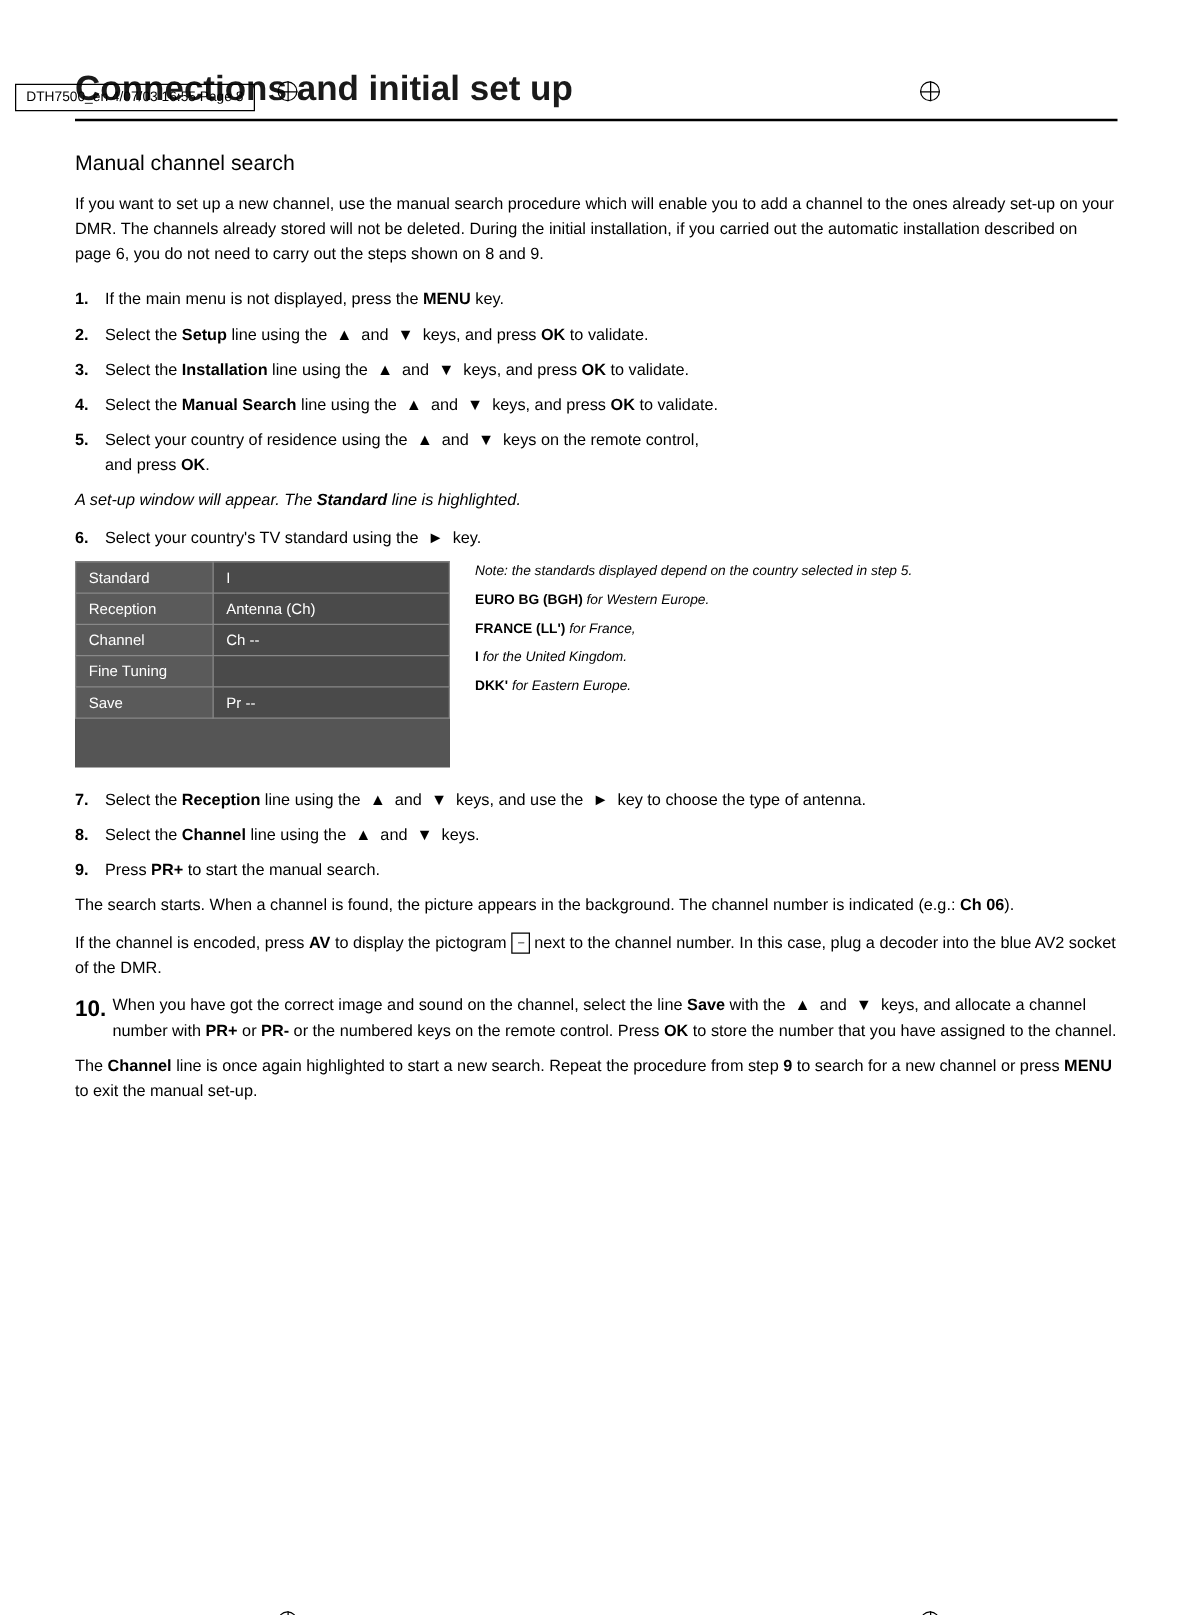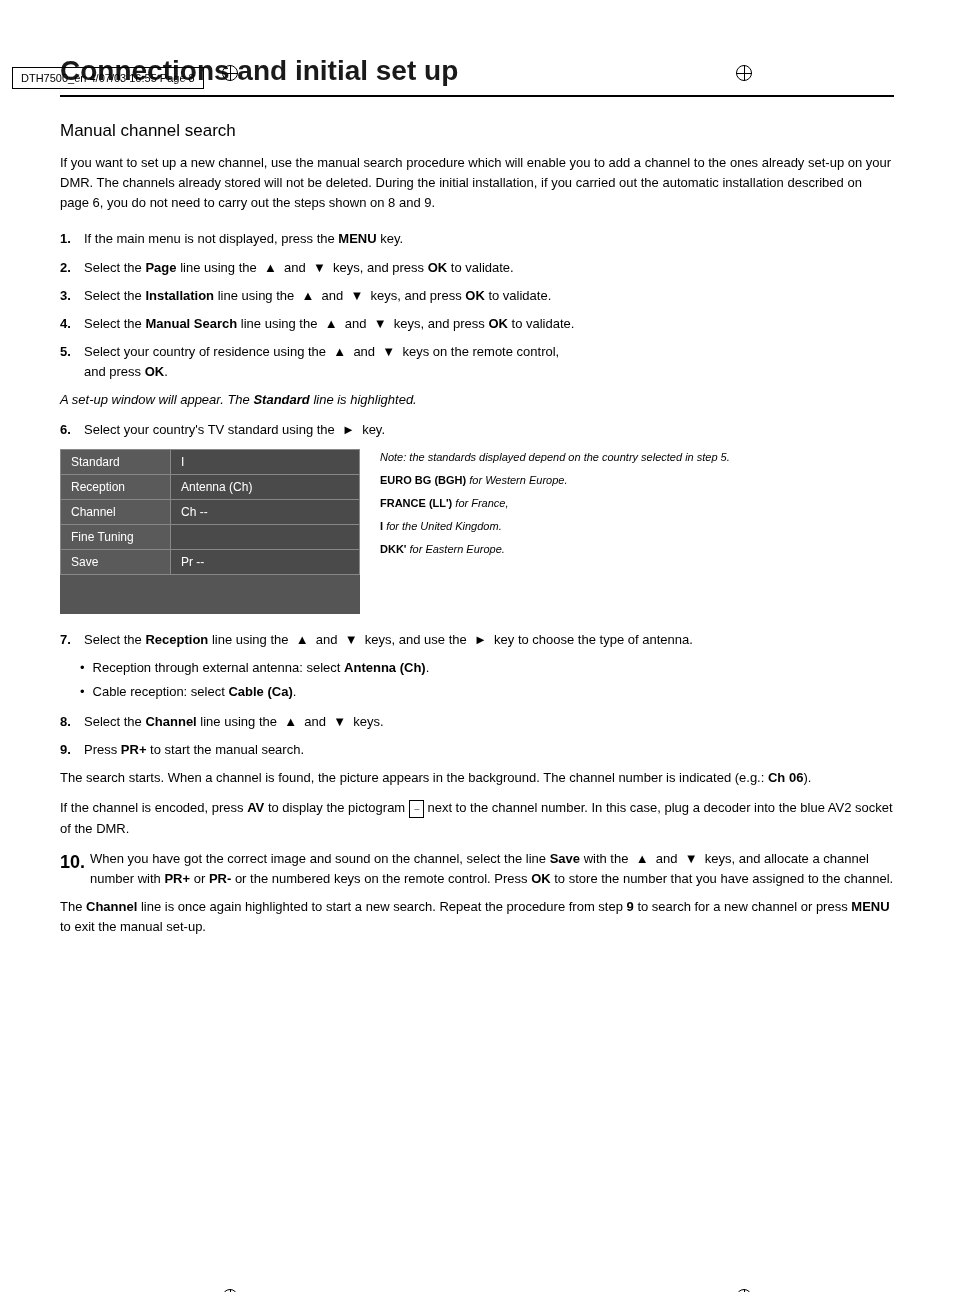--- a/index.html
+++ b/index.html
@@ -248,21 +248,21 @@
       <span>If you want to set up a new channel, use the manual search procedure which will enable you to add a channel to the ones already set-up on your DMR. The channels already stored will not be deleted. During the initial installation, if you carried out the automatic installation described on page 6, you do not need to carry out the steps shown on 8 and 9.</span>
     </p>
 
     <div class="step-row">
       <span class="num bold">1.</span>
       <span class="list-text">If the main menu is not displayed, press the <strong>MENU</strong> key.</span>
     </div>
 
     <div class="step-row">
       <span class="num bold">2.</span>
-      <span class="list-text">Select the <strong>Page</strong> line using the &nbsp;▲&nbsp; and &nbsp;▼&nbsp; keys, and press <strong>OK</strong> to validate.</span>
+      <span class="list-text">Select the <strong>Setup</strong> line using the &nbsp;▲&nbsp; and &nbsp;▼&nbsp; keys, and press <strong>OK</strong> to validate.</span>
     </div>
 
     <div class="step-row">
       <span class="num bold">3.</span>
       <span class="list-text">Select the <strong>Installation</strong> line using the &nbsp;▲&nbsp; and &nbsp;▼&nbsp; keys, and press <strong>OK</strong> to validate.</span>
     </div>
 
     <div class="step-row">
       <span class="num bold">4.</span>
       <span class="list-text">Select the <strong>Manual Search</strong> line using the &nbsp;▲&nbsp; and &nbsp;▼&nbsp; keys, and press <strong>OK</strong> to validate.</span>
@@ -318,28 +318,20 @@
         <p><strong>I</strong> <em>for the United Kingdom.</em></p>
         <p><strong>DKK'</strong> <em>for Eastern Europe.</em></p>
       </div>
     </div>
 
     <div class="step-row">
       <span class="num bold">7.</span>
       <span class="list-text">Select the <strong>Reception</strong> line using the &nbsp;▲&nbsp; and &nbsp;▼&nbsp; keys, and use the &nbsp;►&nbsp; key to choose the type of antenna.</span>
     </div>
 
-    <ul class="bullet-list">
-      <li>
-          <span>Reception through external antenna: select <strong>Antenna (Ch)</strong>.</span>
-        </li>
-      <li>
-          <span>Cable reception: select <strong>Cable (Ca)</strong>.</span>
-        </li>
-    </ul>
 
     <div class="step-row">
       <span class="num bold">8.</span>
       <span class="list-text">Select the <strong>Channel</strong> line using the &nbsp;▲&nbsp; and &nbsp;▼&nbsp; keys.</span>
     </div>
 
     <div class="step-row">
       <span class="num bold">9.</span>
       <span class="list-text">Press <strong>PR+</strong> to start the manual search.</span>
     </div>

